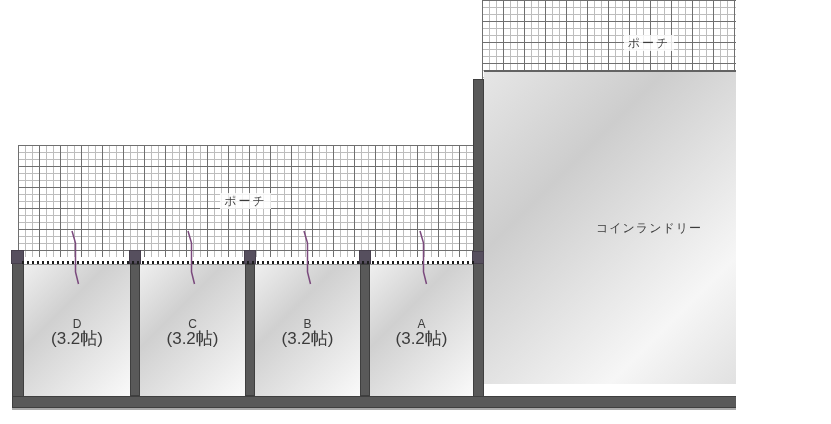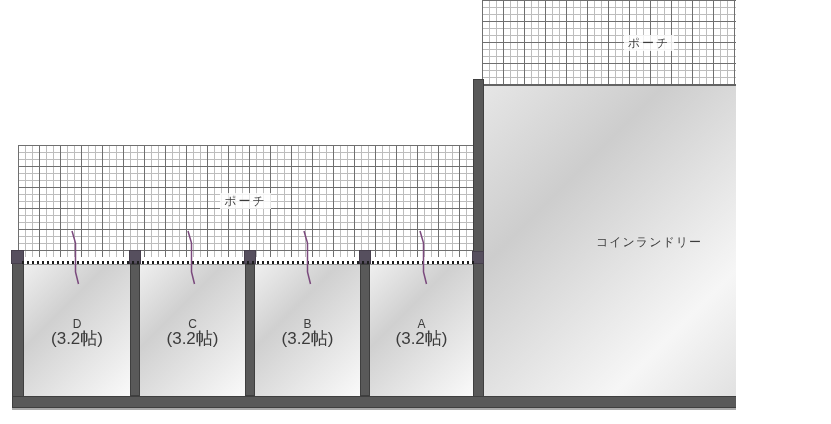--- a/index.html
+++ b/index.html
@@ -76,21 +76,21 @@
 <div class="plan">
 
   <div class="abs hatch" style="left:482px;top:0;width:334px;height:85px;">
     <span class="porch-label">ポーチ</span>
   </div>
 
   <div class="abs hatch" style="left:18px;top:145px;width:455px;height:112px;">
     <span class="porch-label">ポーチ</span>
   </div>
 
-  <div class="abs laundry" style="left:484px;top:84px;width:330px;height:312px;justify-content:center;">
+  <div class="abs laundry" style="left:484px;top:70px;width:330px;height:312px;justify-content:center;">
     <span class="laundry-label">コインランドリー</span>
   </div>
 
   <div class="abs room" style="left:24px;top:264px;width:106px;height:132px;">
     <span class="room-name">D</span>
     <span class="room-size">(3.2帖)</span>
   </div>
   <div class="abs room" style="left:140px;top:264px;width:105px;height:132px;">
     <span class="room-name">C</span>
     <span class="room-size">(3.2帖)</span>

